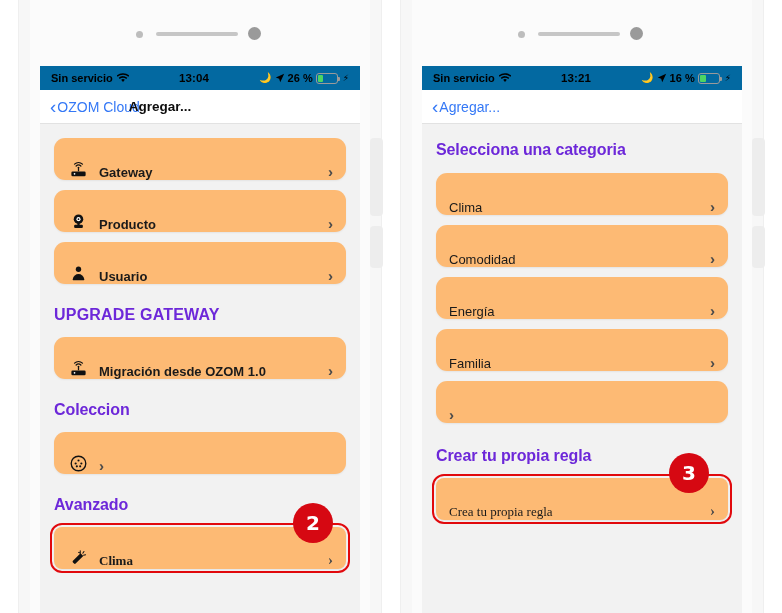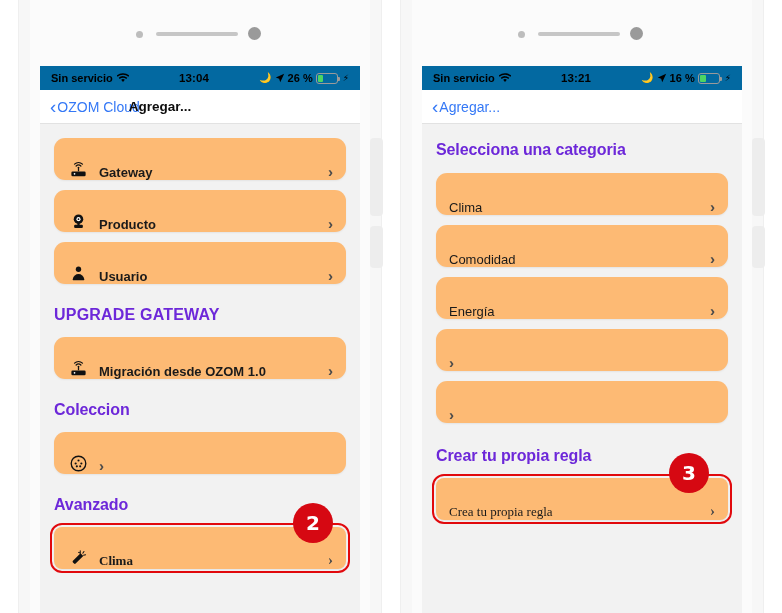--- a/index.html
+++ b/index.html
@@ -419,20 +419,21 @@
       </div>
 
       <div style="height:10px"></div>
       <div class="card">
         <span class="row-label reg">Energía</span>
         <span class="row-chevron">›</span>
       </div>
 
       <div style="height:10px"></div>
       <div class="card">
+        <span class="row-label reg">Familia</span>
         <span class="row-chevron">›</span>
       </div>
 
       <div style="height:10px"></div>
       <div class="card">
         <span class="row-chevron">›</span>
       </div>
 
       <div style="height:24px"></div>
       <div class="section-title">Crear tu propia regla</div>

